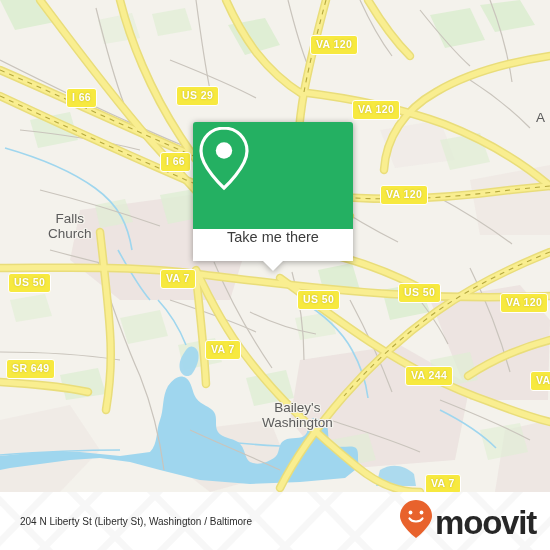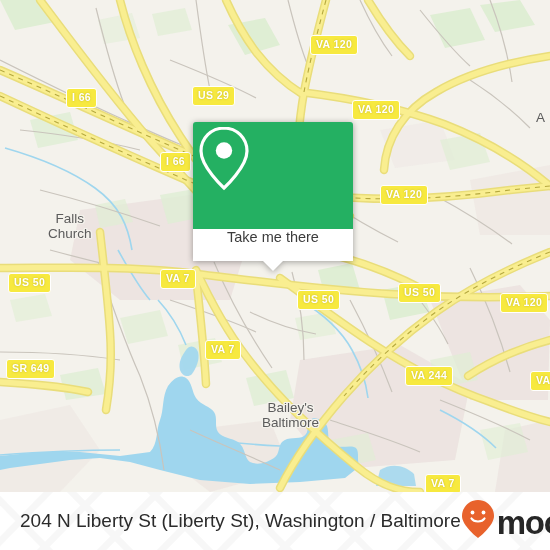--- a/index.html
+++ b/index.html
@@ -93,21 +93,21 @@
   }
   #footer-watermark{position:absolute;left:0;top:0;opacity:.5;}
   #footer-inner{
     position:relative;
     height:58px;
     display:flex;align-items:center;
     padding:0 14px 0 20px;
     box-sizing:border-box;
   }
   #footer-address{
-    color:#2b2b2b;font-size:19px;white-space:nowrap;
+    color:#2b2b2b;font-size:10px;white-space:nowrap;
   }
   #footer-logo{
     margin-left:auto;display:flex;align-items:center;gap:2px;
   }
   #moovit-word{
     color:#262626;font-size:33px;font-weight:bold;letter-spacing:-1.2px;
     line-height:1;position:relative;top:1px;
   }
 </style>
 </head>
@@ -263,21 +263,21 @@
           <path d="M0 96 C60 124, 130 156, 200 186 C250 208, 300 218, 350 216"></path>
           <path d="M550 252 C510 268, 470 288, 436 312 C400 338, 370 366, 344 396"></path>
           <path d="M326 0 C318 30, 310 60, 304 92"></path>
         </g>
       </g>
     </svg>
 
     <div id="shields">
         <div class="shield" style="left: 310px; top: 35px;">VA 120</div>
         <div class="shield" style="left: 66px; top: 88px;">I 66</div>
-        <div class="shield" style="left: 192px; top: 86px;">US 29</div>
+        <div class="shield" style="left: 176px; top: 86px;">US 29</div>
         <div class="shield" style="left: 352px; top: 100px;">VA 120</div>
         <div class="shield" style="left: 160px; top: 152px;">I 66</div>
         <div class="shield" style="left: 380px; top: 185px;">VA 120</div>
         <div class="shield" style="left: 8px; top: 273px;">US 50</div>
         <div class="shield" style="left: 160px; top: 269px;">VA 7</div>
         <div class="shield" style="left: 297px; top: 290px;">US 50</div>
         <div class="shield" style="left: 398px; top: 283px;">US 50</div>
         <div class="shield" style="left: 500px; top: 293px;">VA 120</div>
         <div class="shield" style="left: 6px; top: 347px; margin-top: 12px;">SR 649</div>
         <div class="shield" style="left: 205px; top: 340px;">VA 7</div>
@@ -286,21 +286,21 @@
         <div class="shield" style="left: 425px; top: 474px;">VA 7</div>
       </div>
 
     <div id="places">
         <div class="place" style="left: 48px; top: 166px; margin-top: 45px;">
           <div>Falls</div>
           <div>Church</div>
         </div>
         <div class="place" style="left: 262px; top: 400px;">
           <div>Bailey's</div>
-          <div>Baltimore</div>
+          <div>Washington</div>
         </div>
         <div class="place" style="left: 536px; top: 110px;">
           <div>A</div>
         </div>
       </div>
 
     <div id="popup">
       <div id="popup-body">
         <span>
           <svg width="62" height="72" viewBox="0 0 62 72">

